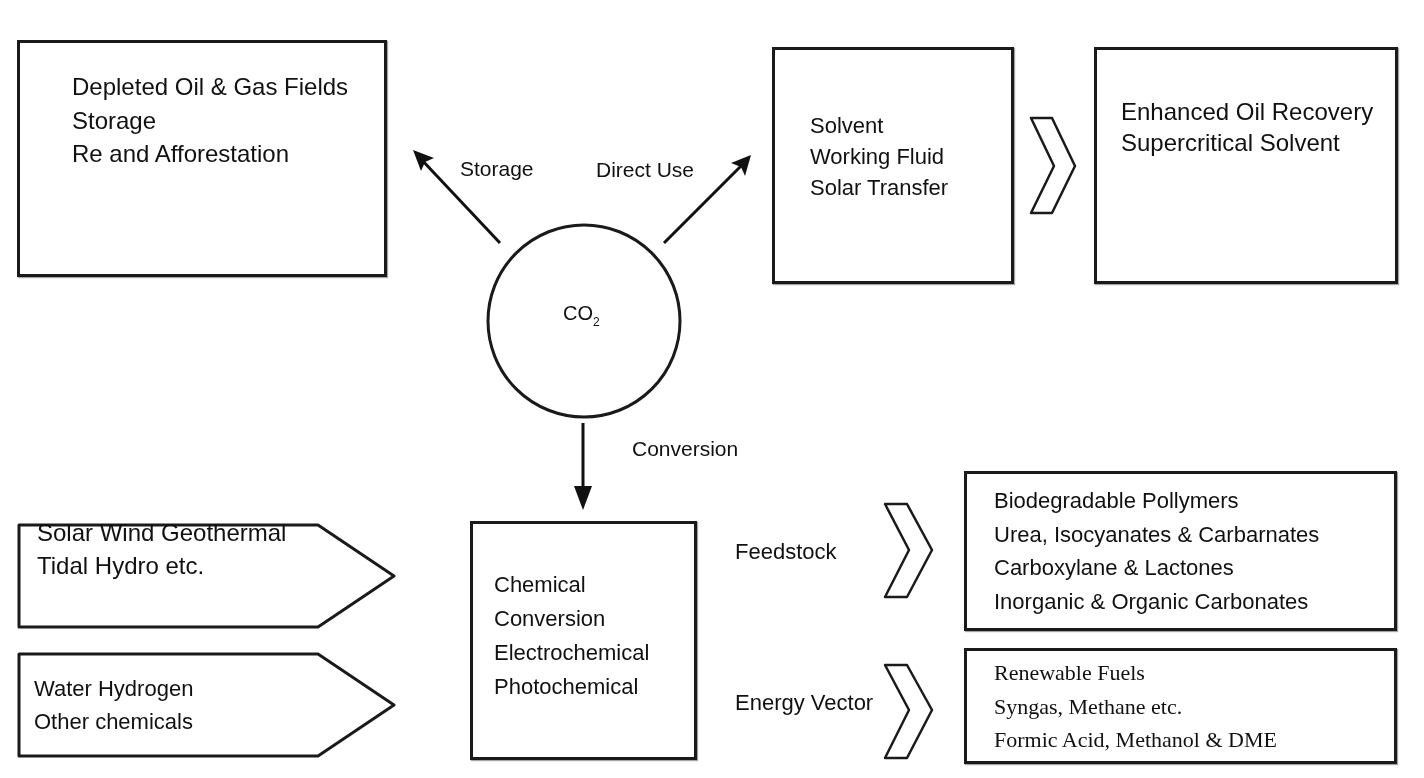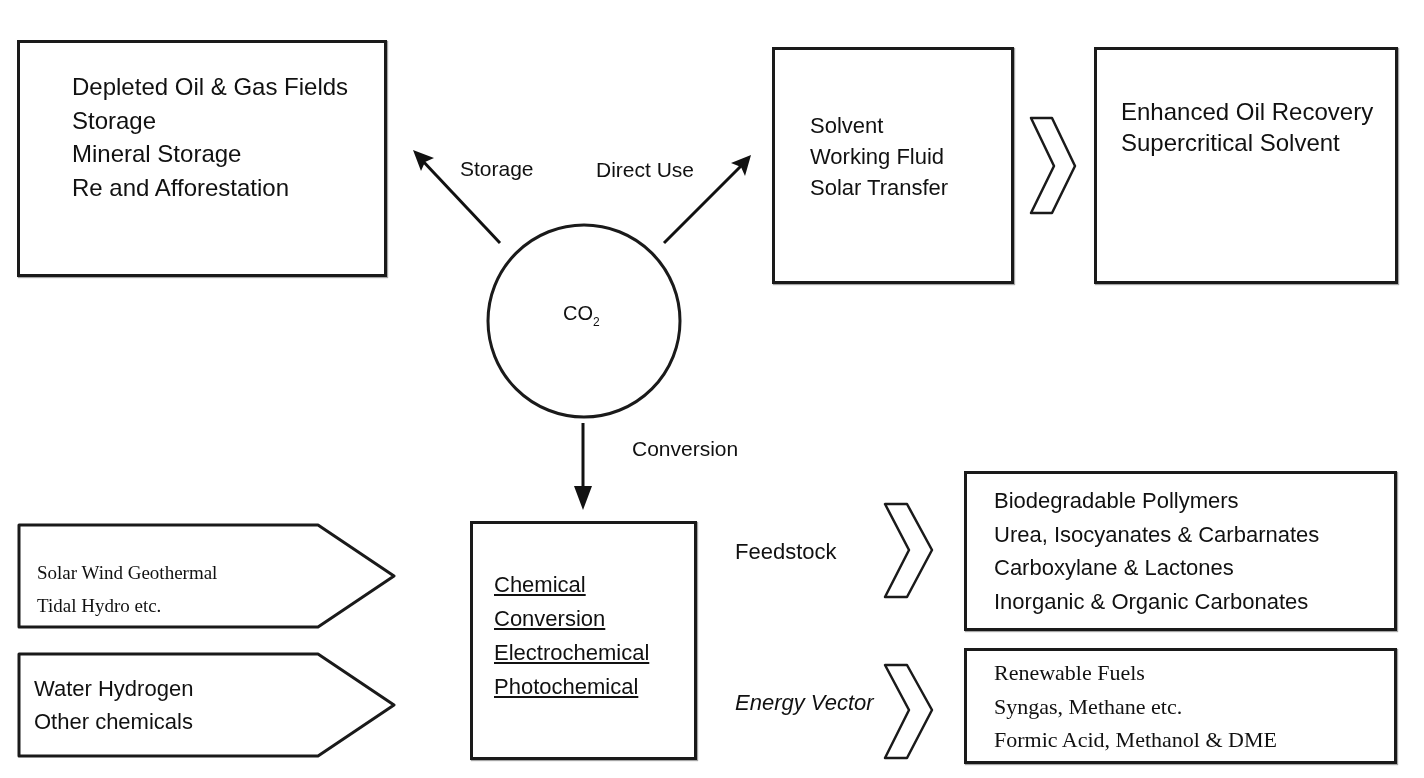--- a/index.html
+++ b/index.html
@@ -42,21 +42,20 @@
   <path d="M885,665 L907,665 L932,710 L907,758 L885,758 L909,710 Z" fill="#fff" stroke="#1a1a1a" stroke-width="2.5" stroke-linejoin="round"></path>
 
   <path d="M19,525 L318,525 L394,576 L318,627 L19,627 Z" fill="#fff" stroke="#1a1a1a" stroke-width="3" stroke-linejoin="round"></path>
   <path d="M19,654 L318,654 L394,705 L318,756 L19,756 Z" fill="#fff" stroke="#1a1a1a" stroke-width="3" stroke-linejoin="round"></path>
 </svg>
 
 <div class="box" style="left:17px; top:40px; width:370px; height:237px;"></div>
 <div class="lines" style="left:48px; top:70px; font-size:24px;margin-left:24px;">
   <div>Depleted Oil &amp; Gas Fields</div>
   <div>Storage</div>
-  <div>Mineral Storage</div>
   <div>Re and Afforestation</div>
 </div>
 
 <div class="lbl" style="left:460px; top:157px;">Storage</div>
 <div class="lbl" style="left:596px; top:158px;">Direct Use</div>
 <div class="lbl" style="left:604px; top:437px;margin-left:28px;">Conversion</div>
 
 <div class="co2" style="left:563px; top:302px;">
   <span>CO</span><sub>2</sub>
 </div>
@@ -67,39 +66,39 @@
   <div>Working Fluid</div>
   <div>Solar Transfer</div>
 </div>
 
 <div class="box" style="left:1094px; top:47px; width:304px; height:237px;"></div>
 <div class="lines" style="left:1121px; top:96px; font-size:24px; line-height:31px;">
   <div>Enhanced Oil Recovery</div>
   <div>Supercritical Solvent</div>
 </div>
 
-<div class="lines" style="left:37px; top:556px; font-size:19px; line-height:33px;font-family:Liberation Serif, serif;">
+<div class="lines" style="left:37px; top:516px; font-size:24px; line-height:33px;">
   <div>Solar Wind Geothermal</div>
   <div>Tidal Hydro etc.</div>
 </div>
 <div class="lines" style="left:34px; top:672px; font-size:22px; line-height:33px;">
   <div>Water Hydrogen</div>
   <div>Other chemicals</div>
 </div>
 
 <div class="box" style="left:470px; top:521px; width:227px; height:239px;"></div>
-<div class="lines" style="left:494px; top:568px; font-size:22px; line-height:34px;text-decoration:underline;">
+<div class="lines" style="left:494px; top:568px; font-size:22px; line-height:34px;">
   <div>Chemical</div>
   <div>Conversion</div>
   <div>Electrochemical</div>
   <div>Photochemical</div>
 </div>
 
 <div class="lbl" style="left:735px; top:539px; font-size:22px;">Feedstock</div>
-<div class="lbl" style="left:735px; top:690px; font-size:22px;font-style:italic;">Energy Vector</div>
+<div class="lbl" style="left:735px; top:690px; font-size:22px;">Energy Vector</div>
 
 <div class="box" style="left:964px; top:471px; width:433px; height:160px;"></div>
 <div class="lines" style="left:994px; top:484px; font-size:22px; line-height:33.5px;">
   <div>Biodegradable Pollymers</div>
   <div>Urea, Isocyanates &amp; Carbarnates</div>
   <div>Carboxylane &amp; Lactones</div>
   <div>Inorganic &amp; Organic Carbonates</div>
 </div>
 
 <div class="box" style="left:964px; top:648px; width:433px; height:116px;"></div>

